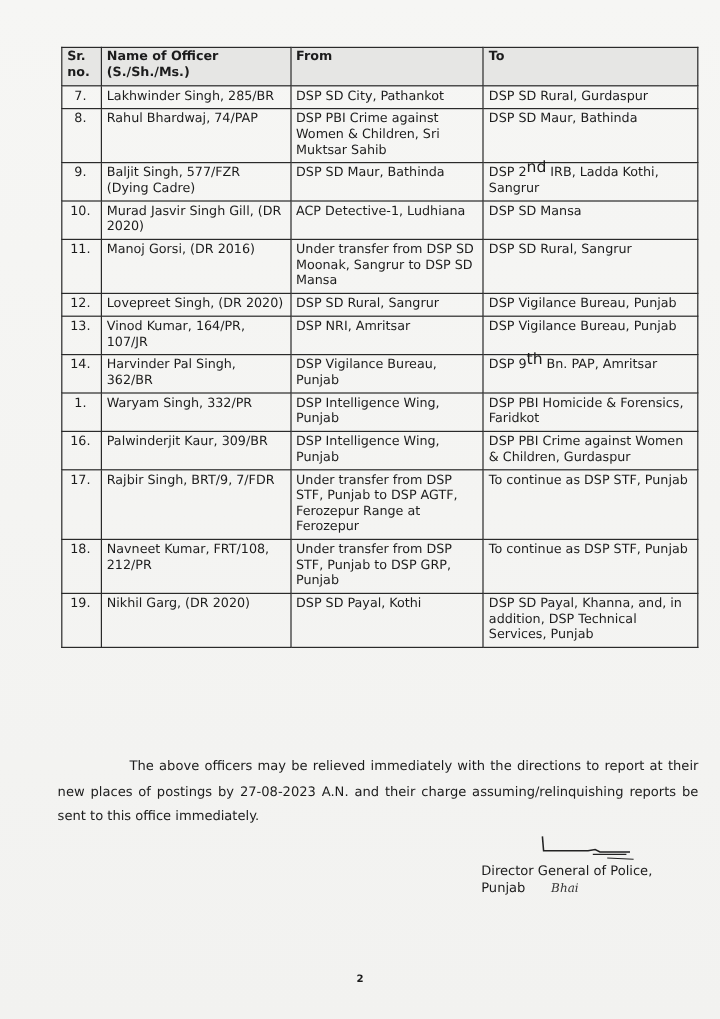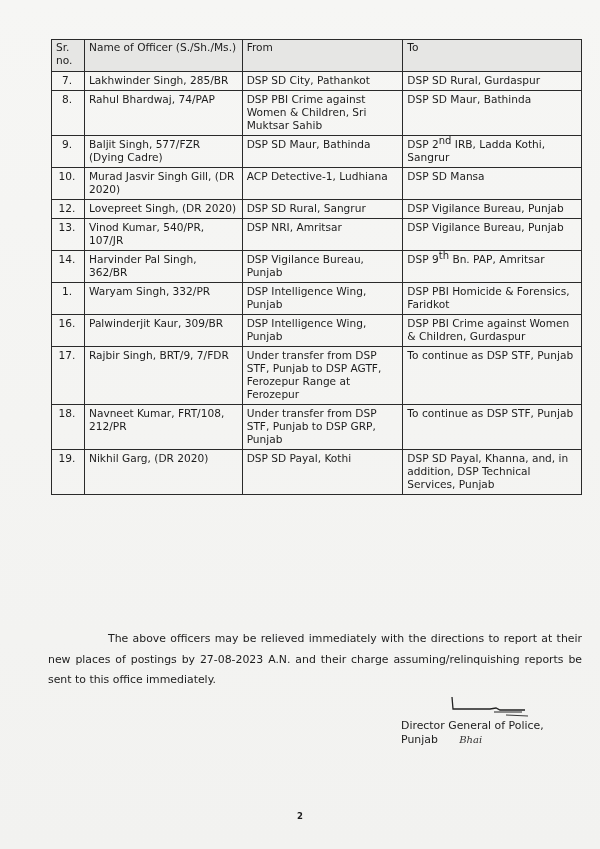--- a/index.html
+++ b/index.html
@@ -9,24 +9,24 @@
   }
   .page { position:absolute; left:0; top:0; width:600px; height:849px;
     background: linear-gradient(180deg,#f6f6f4 0%,#f2f2f0 100%); }
   table.transfer {
     position:absolute; left:51px; top:39px; width:531px;
     border-collapse:collapse; font-size:10.6px; line-height:13px;
   }
   table.transfer td, table.transfer th {
     border:1.4px solid #2a2a2a; vertical-align:top; padding:2px 4px 3px 4px; text-align:left;
   }
-  table.transfer th { font-weight:normal; background:#e6e6e4; height:27px; padding-top:1px; }
+  table.transfer th { font-weight:bold; background:#e6e6e4; height:27px; padding-top:1px; }
   col.c-sr { width:33px; } col.c-name { width:158px; } col.c-from { width:161px; } col.c-to { width:179px; }
   td.sr { text-align:center !important; padding-left:2px !important; }
-  sup { font-size:10px; line-height:0; vertical-align:4px; }
+  sup { font-size:13px; line-height:0; vertical-align:4px; }
   .para {
     position:absolute; left:48px; top:629px; width:534px;
     font-size:10.9px; line-height:20.5px; text-align:justify; text-indent:60px;
   }
   .signature-mark { position:absolute; left:450px; top:695px; width:80px; height:22px; }
   .sig-block { position:absolute; left:401px; top:719px; font-size:10.9px; line-height:13.5px; }
   .initials { font-family:"DejaVu Serif", serif; font-style:italic; font-size:10px; color:#333; margin-left:18px; }
   .page-num { position:absolute; left:0; width:600px; top:811px; text-align:center; font-size:8.5px; font-weight:bold; }
 </style>
 </head>
@@ -68,28 +68,34 @@
           <td>DSP SD Maur, Bathinda</td>
           <td><span>DSP 2</span><sup>nd</sup><span> IRB, Ladda Kothi, Sangrur</span></td>
         </tr>
         <tr>
           <td class="sr">10.</td>
           <td>Murad Jasvir Singh Gill, (DR 2020)</td>
           <td>ACP Detective-1, Ludhiana</td>
           <td>DSP SD Mansa</td>
         </tr>
         <tr>
+          <td class="sr">11.</td>
+          <td>Manoj Gorsi, (DR 2016)</td>
+          <td>Under transfer from DSP SD Moonak, Sangrur to DSP SD Mansa</td>
+          <td>DSP SD Rural, Sangrur</td>
+        </tr>
+        <tr>
           <td class="sr">12.</td>
           <td>Lovepreet Singh, (DR 2020)</td>
           <td>DSP SD Rural, Sangrur</td>
           <td>DSP Vigilance Bureau, Punjab</td>
         </tr>
         <tr>
           <td class="sr">13.</td>
-          <td>Vinod Kumar, 540/PR, 107/JR</td>
+          <td>Vinod Kumar, 164/PR, 107/JR</td>
           <td>DSP NRI, Amritsar</td>
           <td>DSP Vigilance Bureau, Punjab</td>
         </tr>
         <tr>
           <td class="sr">14.</td>
           <td>Harvinder Pal Singh, 362/BR</td>
           <td>DSP Vigilance Bureau, Punjab</td>
           <td><span>DSP 9</span><sup>th</sup><span> Bn. PAP, Amritsar</span></td>
         </tr>
         <tr>

